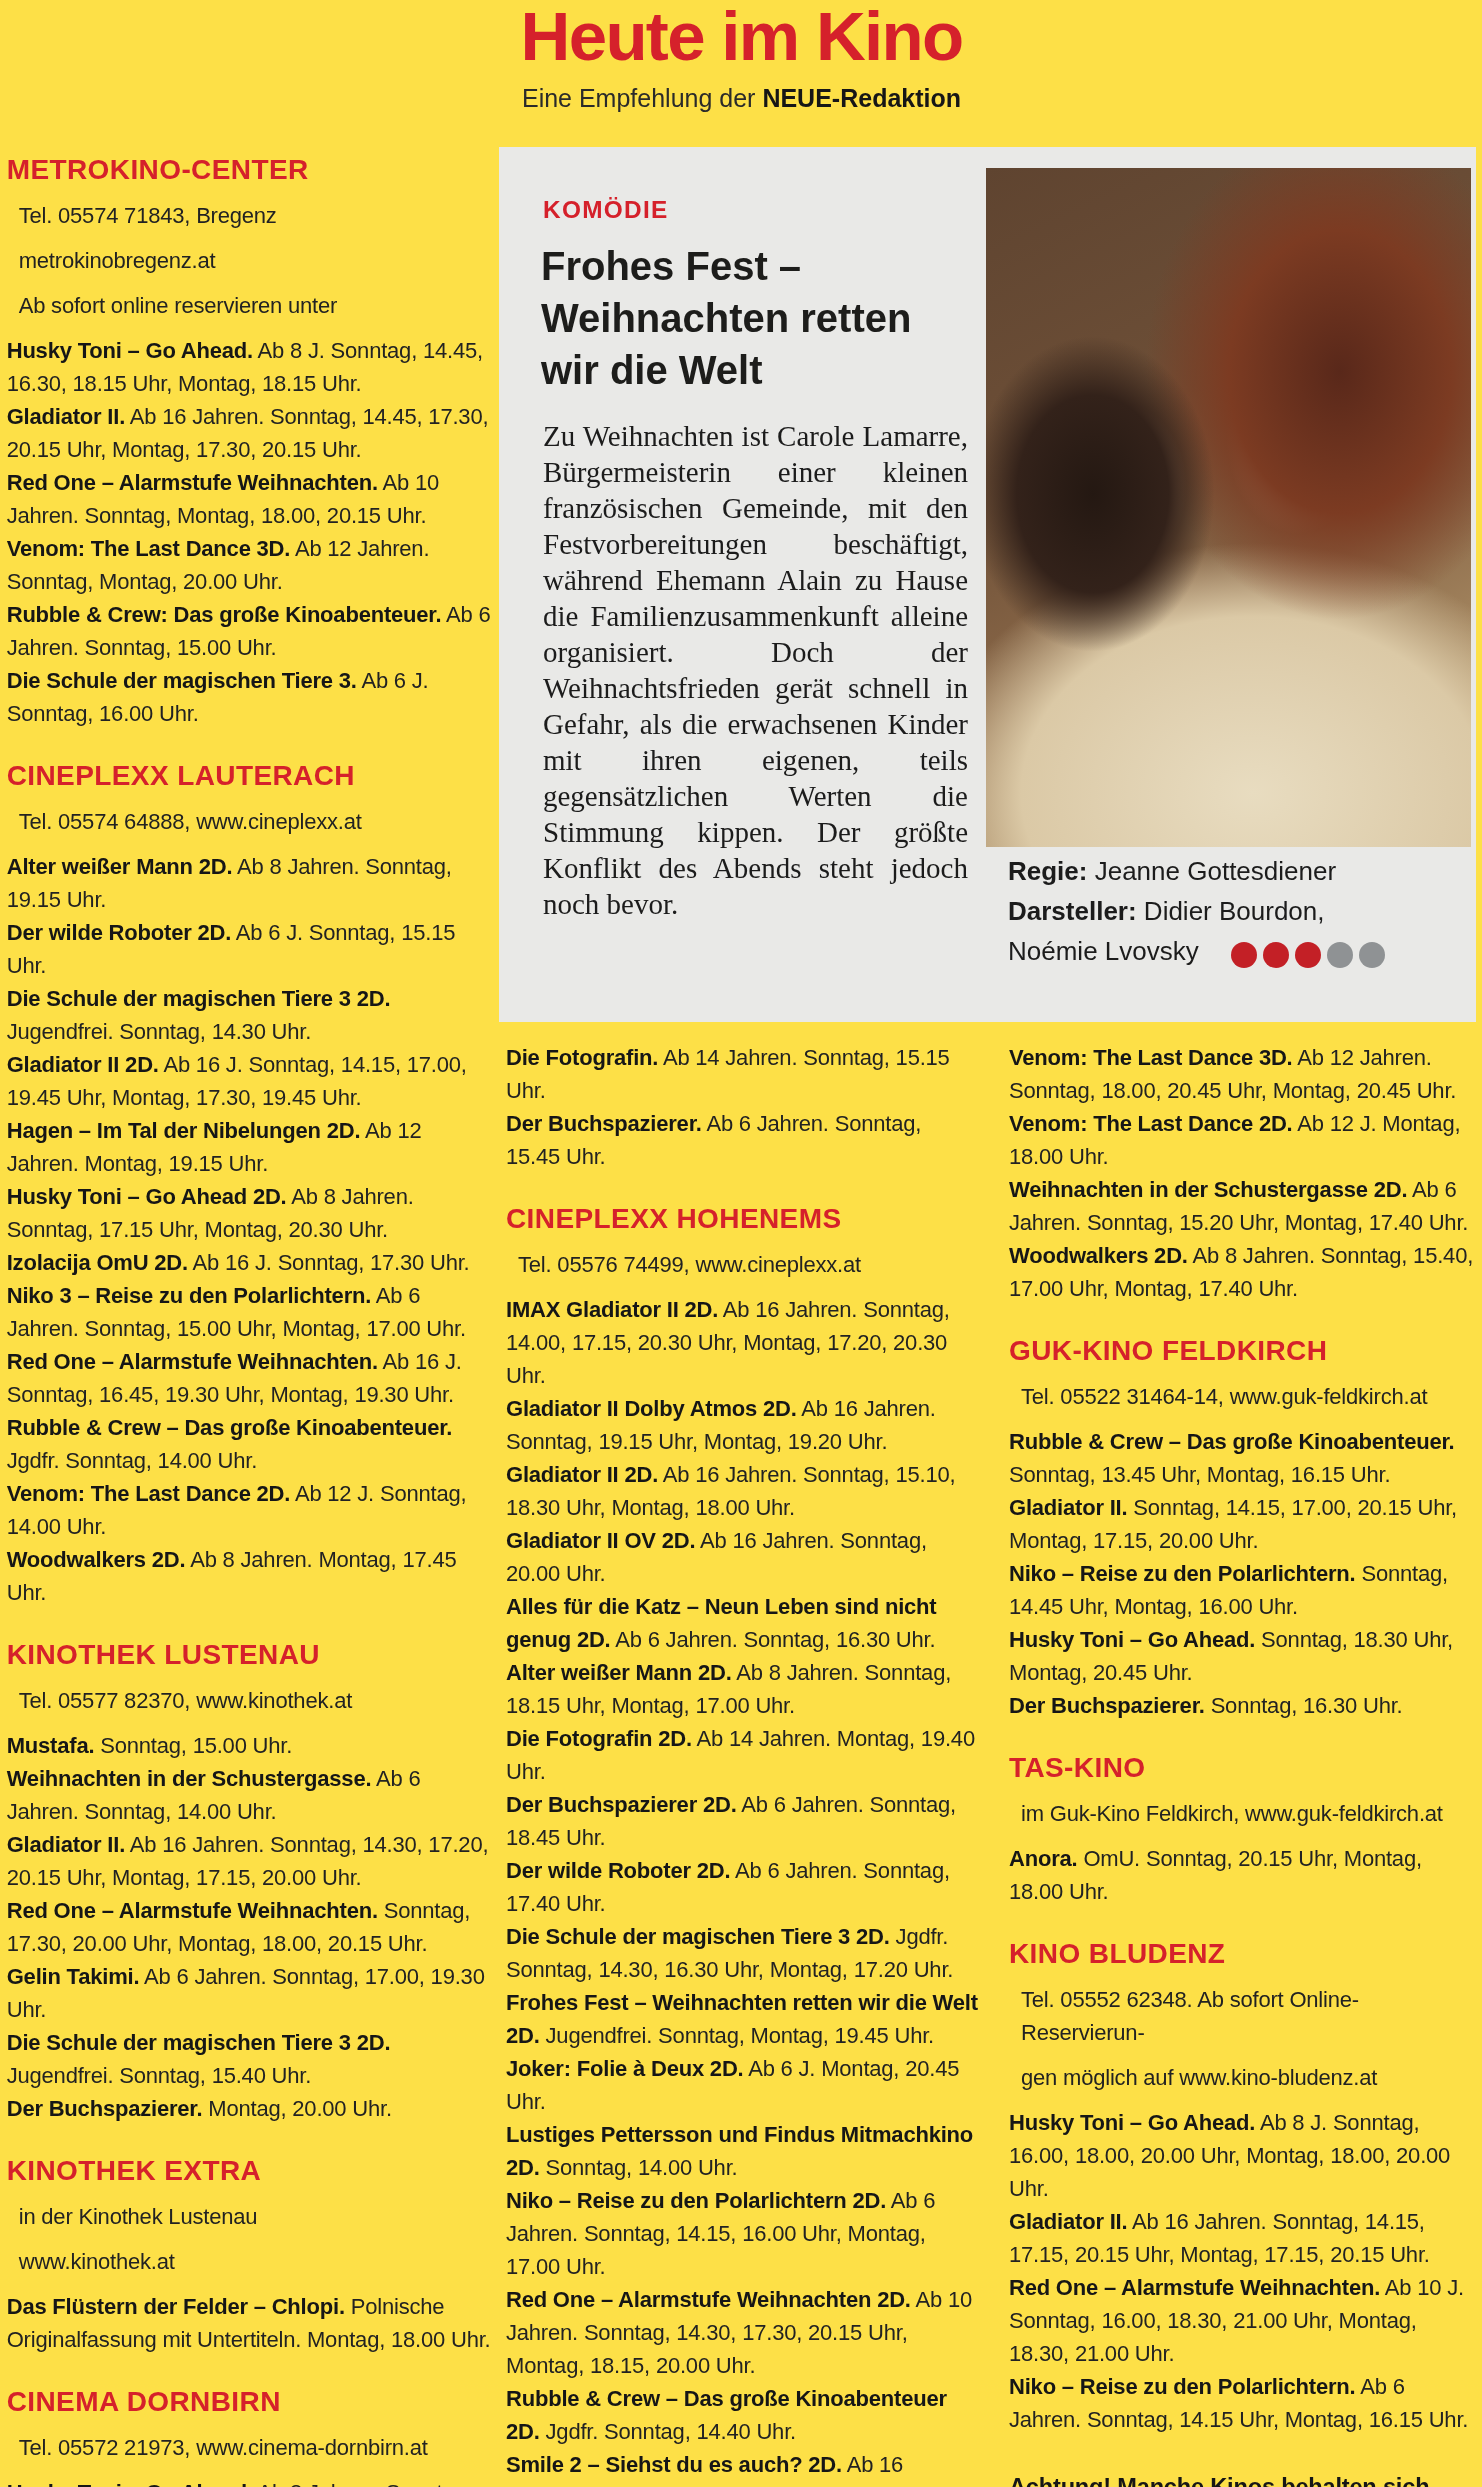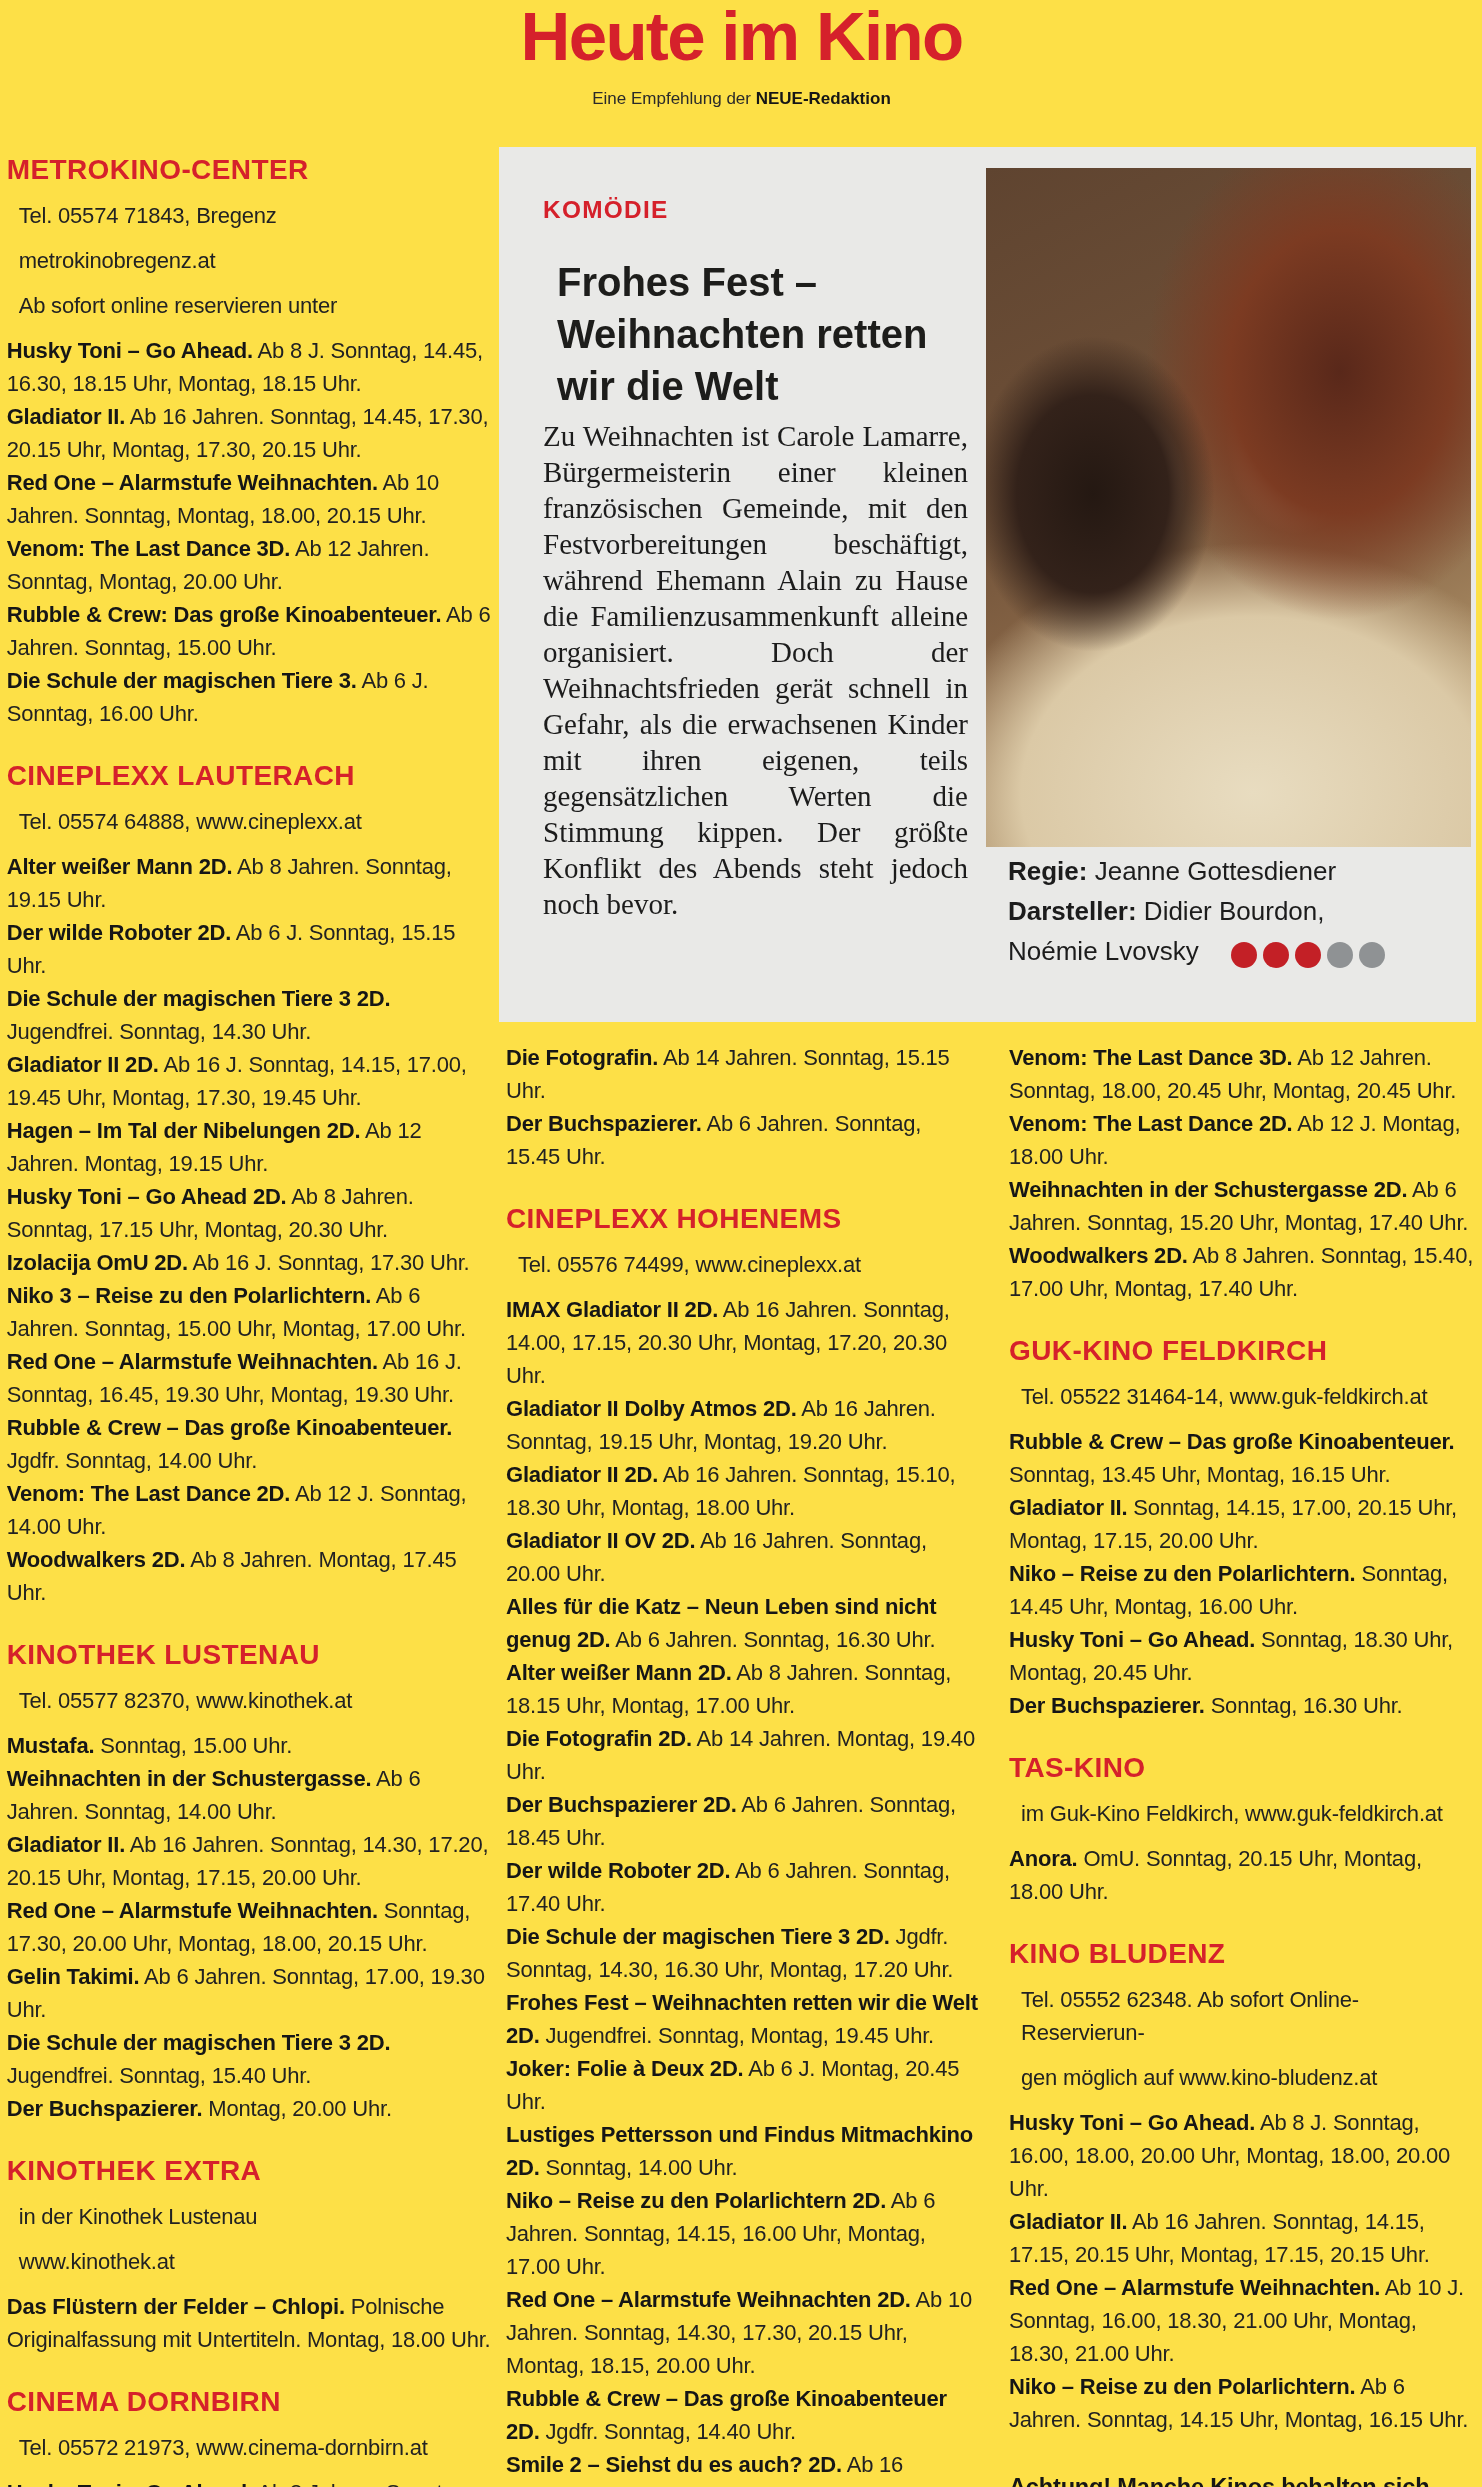--- a/index.html
+++ b/index.html
@@ -1,38 +1,38 @@
 <!DOCTYPE html>
 <html lang="de" style="font-size:13.5px"><head>
 <meta charset="utf-8">
 <style>
   html,body{margin:0;padding:0;background:#fff;}
   .page{position:relative;width:1483px;height:2487px;background:#fde047;overflow:hidden;
         color:#1d1d1b;font-family:"Liberation Sans",sans-serif;}
   
   .hdr{position:absolute;top:0;left:0;width:100%;text-align:center;}
   .title{margin:1.7px 0 0;font-size:69px;line-height:1.02;font-weight:700;color:#d5212b;letter-spacing:-1.7px;}
-  .subtitle{margin:11.8px 0 0;font-size:17px;line-height:29px;color:#2a2a2a;}
+  .subtitle{margin:11.8px 0 0;font-size:25px;line-height:29px;color:#2a2a2a;}
   .subtitle b{color:#161616;}
   
   .col{position:absolute;font-size:22px;line-height:33px;letter-spacing:-0.2px;color:#222;}
   .col-left {left:6.7px;   top:153px;  width:486px;}
   .col-mid  {left:506px; top:1041px; width:472px;}
   .col-right{left:1009px;top:1041px; width:467px;}
   .section-title{margin:29px 0 4.2px;font-size:28px;line-height:34px;font-weight:700;
                  color:#d5212b;letter-spacing:0.4px;}
   [data-col] > section:first-child > .section-title{margin-top:0;}
   .info-line{margin:12px;}
   .movie-entry{margin:0;}
   .movie-title{font-weight:700;color:#161616;}
   
   .panel{position:absolute;left:499px;top:147px;width:977px;height:875px;background:#e9e9e7;}
   .kicker{position:absolute;left:44px;top:49px;font-size:24.4px;font-weight:700;
           color:#d5212b;letter-spacing:1.3px;}
-  .headline{position:absolute;left:42px;top:93px;width:459px;margin:16px;font-size:40px;
+  .headline{position:absolute;left:42px;top:93px;width:459px;margin:0;font-size:40px;
             line-height:52px;font-weight:700;color:#1d1d1b;white-space:pre-line;}
   .article-body{position:absolute;left:44px;top:271px;width:425px;margin:0;
                 font-family:"Liberation Serif",serif;font-size:29px;line-height:36px;
                 text-align:justify;hyphens:auto;color:#1c1c1c;}
   .photo{position:absolute;left:487px;top:21px;width:485px;height:679px;background-color:#7a5a3e;
     background-image:
       radial-gradient(ellipse 169px 219px at 22% 48%, #241812 0%, #33221a 45%, rgba(51,34,26,0) 72%),
       radial-gradient(ellipse 80px 110px at 29% 47%, #e7bfa0 0%, rgba(231,191,160,0) 75%),
       radial-gradient(ellipse 278px 354px at 73% 30%, #59281a 0%, #7c3b22 40%, rgba(124,59,34,0) 70%),
       radial-gradient(ellipse 93px 126px at 64% 40%, #ecc6a9 0%, rgba(236,198,169,0) 75%),

